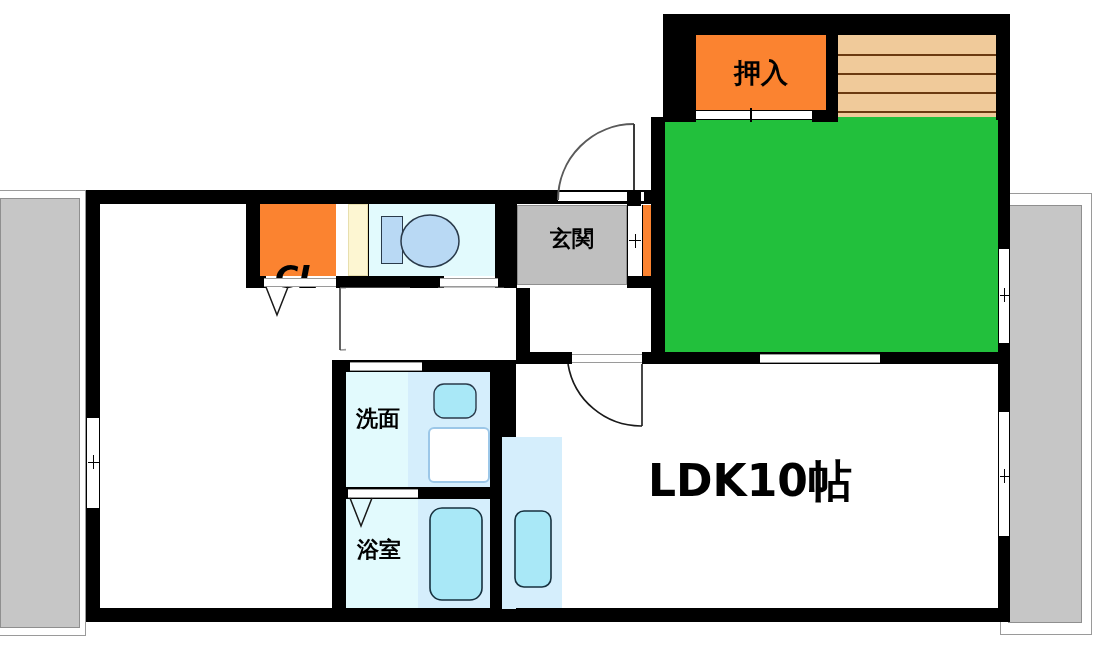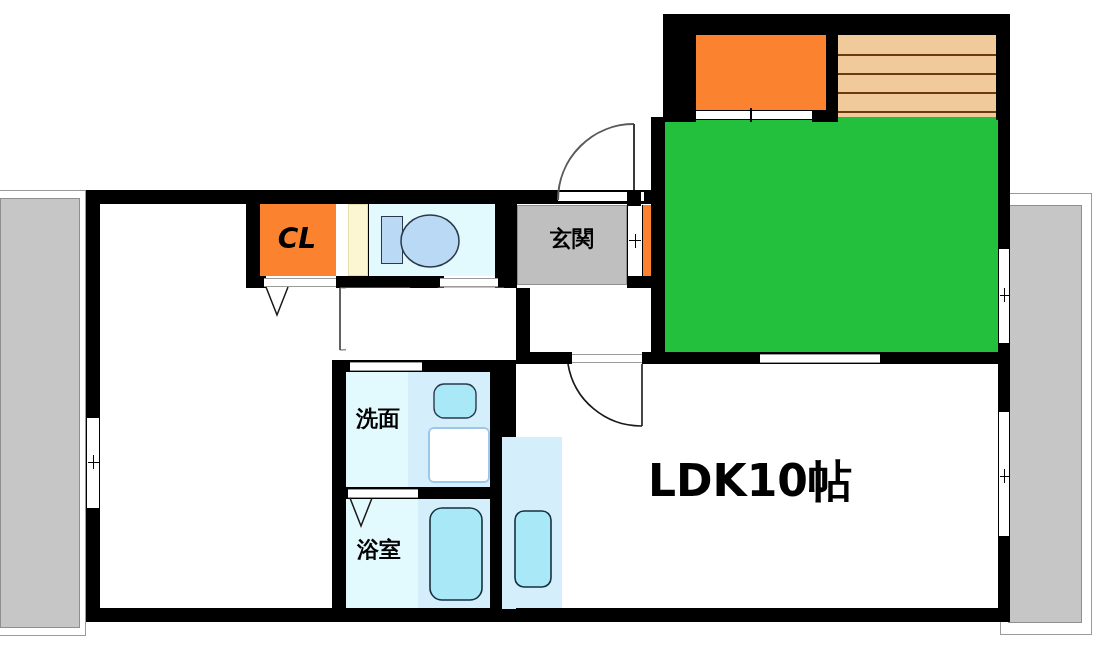--- a/index.html
+++ b/index.html
@@ -28,21 +28,21 @@
 
   
   .label{
     color:#000000;font-weight:bold;white-space:nowrap;
     line-height:1;letter-spacing:0px;
     display:flex;align-items:center;justify-content:center;
   }
   .lbl-big{font-size:44px;}
   .lbl-mid{font-size:27px;}
   .lbl-sm{font-size:22px;}
-  .lbl-cl{font-size:28px;font-style:italic;}
+  .lbl-cl{font-size:32px;font-style:italic;margin-top:38px;}
 
   
   .opening{background:#ffffff;border-top:1px solid #9a9a9a;border-bottom:1px solid #9a9a9a;}
   .win-v{background:#ffffff;border-left:1px solid #000;border-right:1px solid #000;}
   .slim{background:#000;}
   svg{display:block;overflow:visible;}
 </style>
 </head>
 <body>
 
@@ -56,20 +56,21 @@
 
   <div class="abs tatami" style="left:663px;top:117px;width:337px;height:242px;"></div>
 
   <div class="abs shelf" style="left:838px;top:35px;width:158px;height:82px;"></div>
   <div class="abs shelfline" style="left:838px;top:54px;width:158px;height:2px;"></div>
   <div class="abs shelfline" style="left:838px;top:73px;width:158px;height:2px;"></div>
   <div class="abs shelfline" style="left:838px;top:92px;width:158px;height:2px;"></div>
   <div class="abs shelfline" style="left:838px;top:111px;width:158px;height:2px;"></div>
 
   <div class="abs closet" style="left:696px;top:35px;width:130px;height:75px;"></div>
+  <div class="abs label lbl-mid" style="left:696px;top:55px;width:130px;height:34px;">押入</div>
 
   <div class="abs" style="left:690px;top:110px;width:122px;height:10px;background:#ffffff;border-top:1px solid #000;border-bottom:1px solid #000;"></div>
   <div class="abs slim" style="left:750px;top:108px;width:2px;height:14px;"></div>
 
   <div class="abs wall" style="left:663px;top:14px;width:337px;height:21px;"></div>
   <div class="abs wall" style="left:663px;top:14px;width:33px;height:106px;"></div>
   <div class="abs wall" style="left:826px;top:35px;width:12px;height:82px;"></div>
   <div class="abs wall" style="left:996px;top:14px;width:14px;height:106px;"></div>
   <div class="abs wall" style="left:663px;top:110px;width:33px;height:12px;"></div>
   <div class="abs wall" style="left:812px;top:110px;width:26px;height:12px;"></div>

